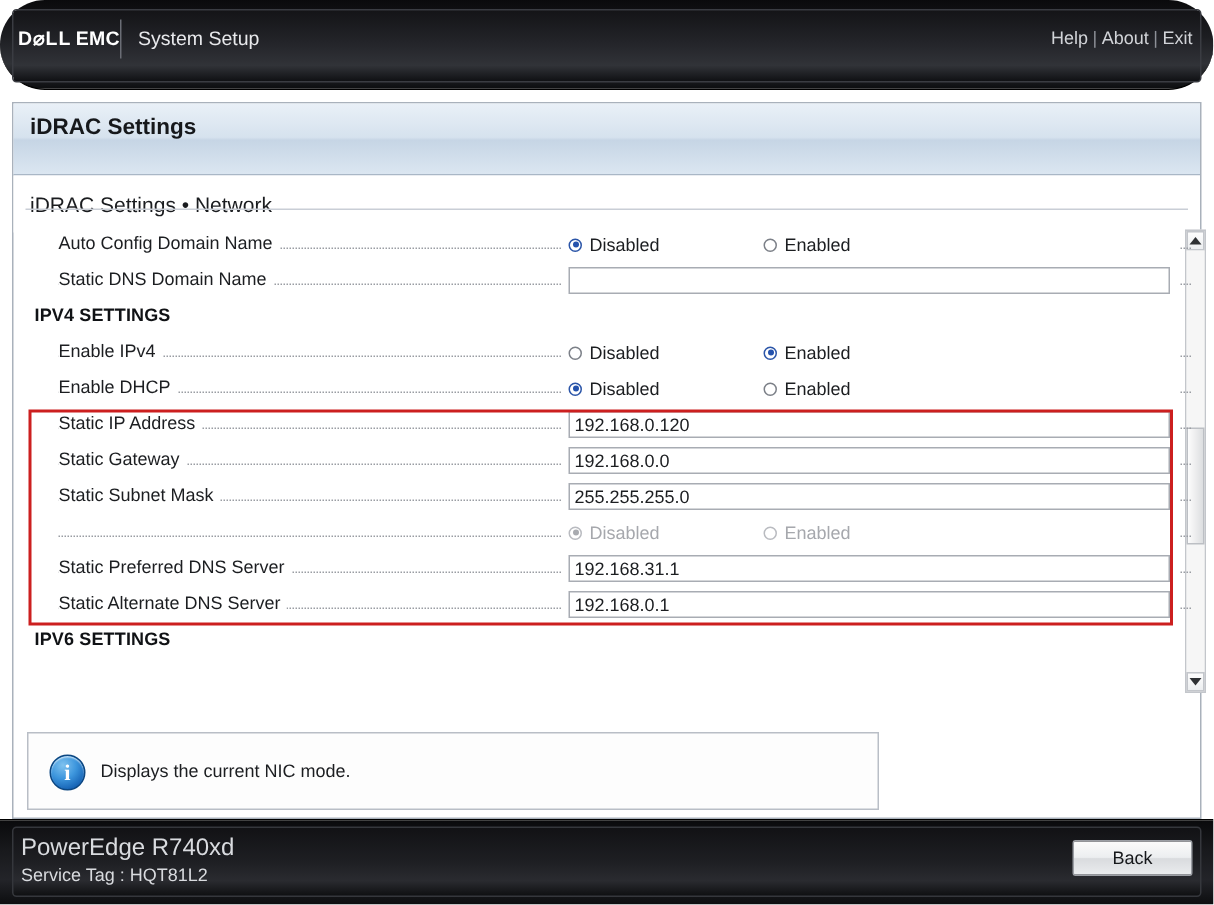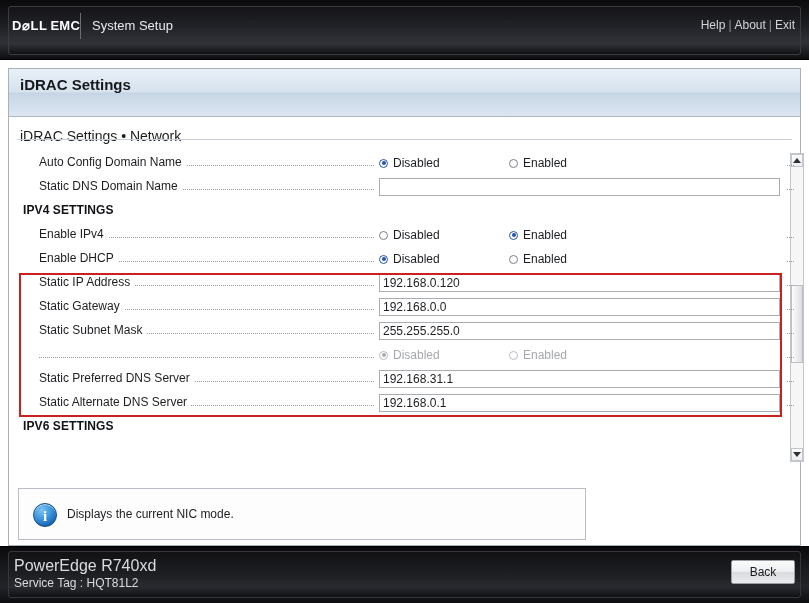--- a/index.html
+++ b/index.html
@@ -13,20 +13,21 @@
     position: relative;
     width: 809px; height: 603px;
     background: #ffffff;
   }
 
   
   .topbar {
     position: absolute; left: 0; top: 0; width: 809px; height: 60px;
     background: linear-gradient(180deg, #0a0a0c 0%, #1d1e22 42%, #303237 72%, #0d0e10 100%);
     border-bottom: 1px solid #000;
+    border-radius: 30px;
   }
   .topbar-inner {
     position: absolute; left: 8px; top: 6px; right: 8px; bottom: 4px;
     background: linear-gradient(180deg, #141417 0%, #232429 45%, #313338 78%, #101114 100%);
     border-radius: 3px;
     border: 1px solid #3a3c42;
   }
   .brand {
     position: absolute; left: 12px; top: 18px;
     color: #ffffff;
@@ -262,21 +263,21 @@
   .model {
     position: absolute; left: 14px; top: 10px;
     color: #d9dbdf; font-size: 16px; white-space: nowrap;
   }
   .svctag {
     position: absolute; left: 14px; top: 29px;
     color: #d9dbdf; font-size: 12px; white-space: nowrap;
   }
   .back-btn {
     position: absolute; right: 14px; top: 13px;
-    width: 64px; height: 24px;
+    width: 80px; height: 24px;
     background: linear-gradient(180deg, #fbfbfb 0%, #eceef0 48%, #d9dbde 52%, #eaecee 100%);
     border: 1px solid #9b9ea4;
     border-radius: 2px;
     font-family: "Liberation Sans", sans-serif;
     font-size: 12px;
     color: #16181b;
     cursor: pointer;
   }
 </style>
 </head>

